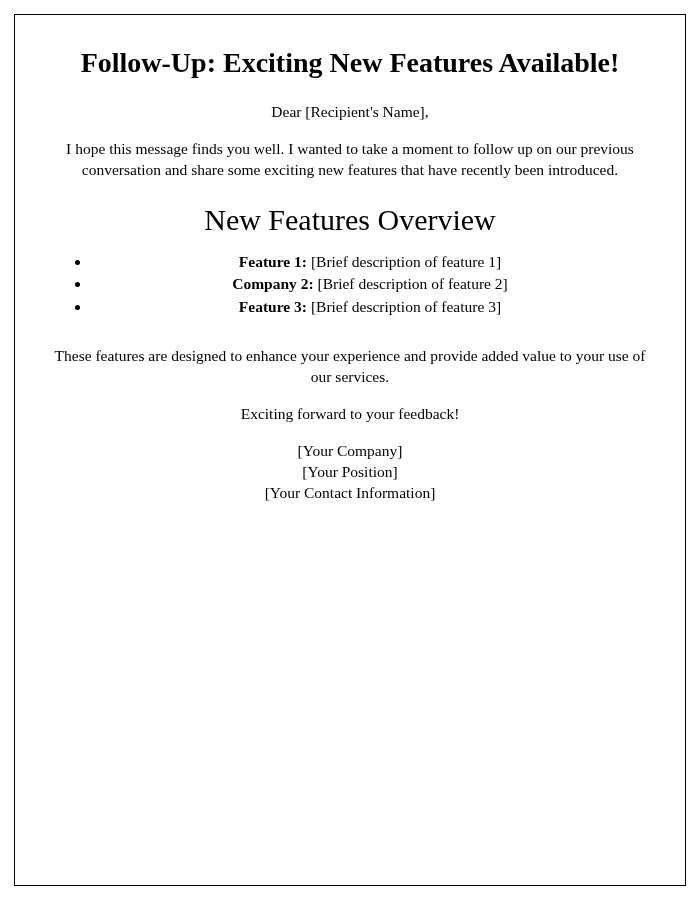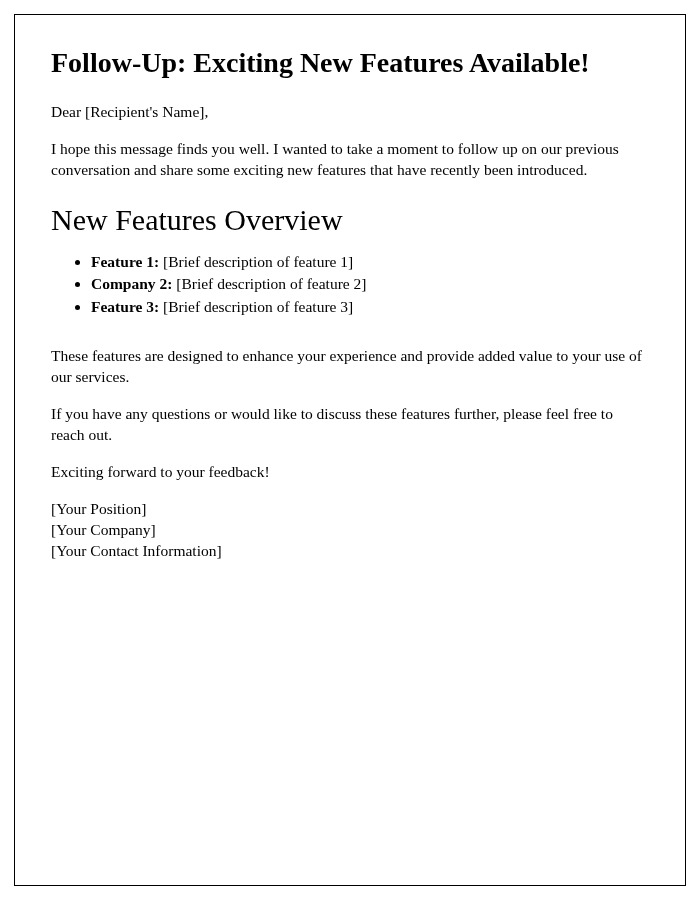--- a/index.html
+++ b/index.html
@@ -1,18 +1,19 @@
 <!DOCTYPE html>
 <html><head>
   <meta charset="utf-8">
   <style>
     * {
       margin: 0;
       padding: 0;
       box-sizing: border-box;
+      text-align: center;
     }
     body {
       font-family: "Times New Roman", Times, serif;
       background: #ffffff;
       width: 700px;
       height: 900px;
       padding: 14px;
     }
     .document-frame {
       border: 1px solid #000000;
@@ -79,24 +80,23 @@
       <span> [Brief description of feature 2]</span>
     </li>
     <li>
       <span class="feature-label">Feature 3:</span>
       <span> [Brief description of feature 3]</span>
     </li>
   </ul>
 
   <p>These features are designed to enhance your experience and provide added value to your use of our services.</p>
 
-  <p>If you have any questions or would like to discuss these features further, please feel free to reach out.</p>
 
   <p>Exciting forward to your feedback!</p>
 
 
   <div class="signature-block">
+    <div>[Your Company]</div>
     <div>[Your Position]</div>
-    <div>[Your Company]</div>
     <div>[Your Contact Information]</div>
   </div>
 
 </div>
 
 </body></html>

